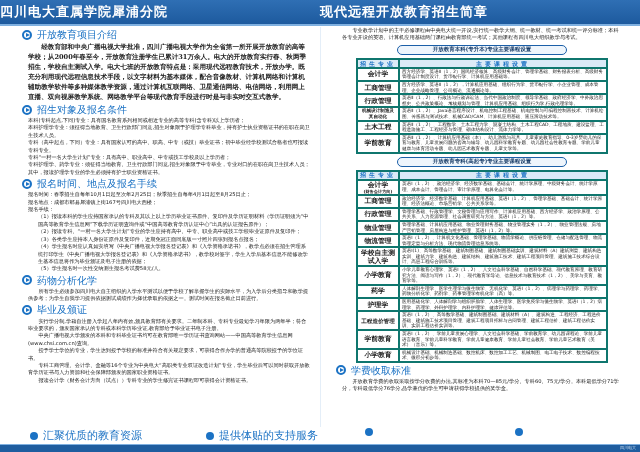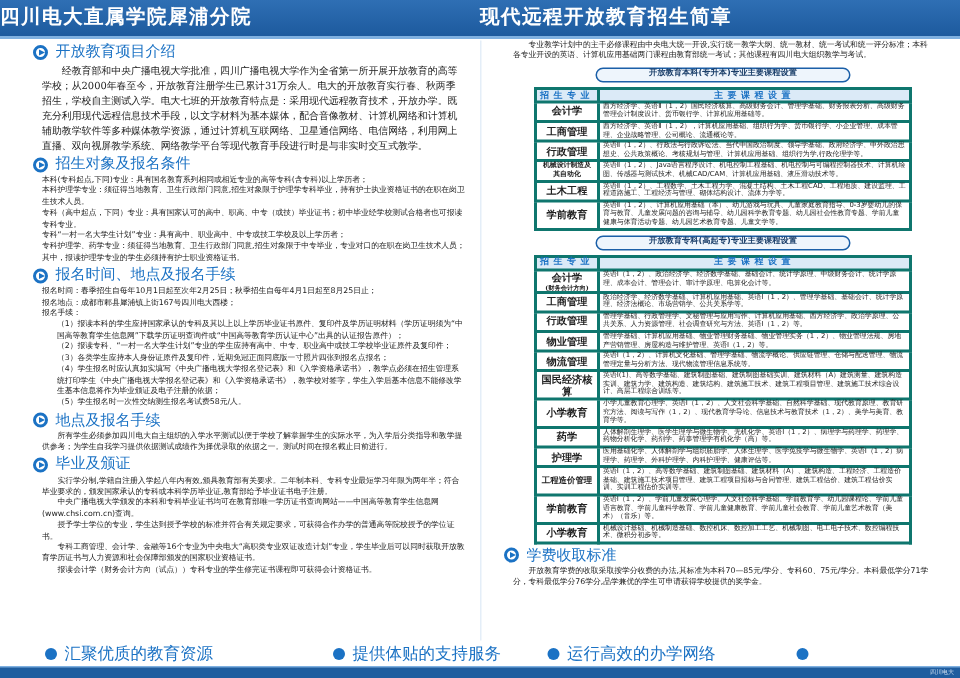--- a/index.html
+++ b/index.html
@@ -7,30 +7,30 @@
 .banner{position:absolute;top:0;height:24px;background:linear-gradient(#2f6fb4,#1d5a9e);color:#fff;font-size:13px;font-weight:bold;text-align:left;line-height:24px;letter-spacing:1px}
 .banner.left{left:0;width:320px}
 .banner.right{left:320px;width:320px}
 .banner-line{position:absolute;top:24px;left:0;width:640px;height:2px;background:#7fb0e0}
 .col{position:absolute;top:27px;font-size:5.2px;line-height:7.4px}
 .col.left{left:28px;width:282px}
 .col.right{left:342px;width:280px}
 .sec-head{display:flex;align-items:center;color:#1b72c4;font-weight:normal;font-size:10px;height:15px;margin-left:-6px}
 .sec-icon{width:10px;height:10px;border-radius:50%;border:2px solid #1b72c4;margin-right:5px;position:relative}
 .sec-icon:after{content:"";position:absolute;left:2px;top:1px;border-left:4px solid #1b72c4;border-top:2.5px solid transparent;border-bottom:2.5px solid transparent}
-.intro{font-family:"DejaVu Serif",serif;font-size:6.6px;line-height:10px;text-indent:2em;font-weight:normal;color:#222}
+.intro{font-family:"DejaVu Serif",serif;font-size:6.6px;line-height:10px;text-indent:2em;font-weight:bold;color:#222}
 p.t{text-indent:2em}
 p.i{padding-left:10px}
 .pill{margin:3px auto;width:170px;height:10px;border:1.5px solid #1b5fa8;border-radius:6px;text-align:center;font-size:5.5px;line-height:7.5px;font-weight:bold;color:#1b3f6a;background:#eef5fc}
 table{border-collapse:collapse;width:252px;margin:0 auto}
 td,th{border:2px solid #0f766e;font-size:4.6px;line-height:5.6px;padding:0 2px;vertical-align:middle}
 th{background:#dbeaf7;color:#1b72c4;font-size:6px;letter-spacing:3px;height:9px}
 td.name{width:42px;text-align:center;font-family:"DejaVu Serif",serif;font-weight:bold;font-size:6.8px;line-height:8px;color:#222}
 td.name small{display:block;font-size:4.2px;line-height:5px}
-.bullets{position:absolute;top:428px;display:flex;gap:16px;font-size:11px;color:#1b72c4}
+.bullets{position:absolute;top:428px;display:flex;gap:0;font-size:11px;color:#1b72c4}
 .bullets .b{display:flex;align-items:center;width:150px}
 .dot{width:8px;height:8px;border-radius:50%;background:#1b72c4;margin-right:5px}
 .footer{position:absolute;left:0;top:444px;width:640px;height:8px;background:#1f5d9f;border-top:1px solid #7fb0e0}
 .logo{position:absolute;right:4px;top:445px;font-size:4px;color:#cde;}
 .divider{position:absolute;left:320px;top:27px;width:1px;height:400px;background:#e4eef8}
 </style>
 </head>
 <body>
 
 <div class="banner left">四川电大直属学院犀浦分院</div>
@@ -63,21 +63,21 @@
   <p>报名地点：成都市郫县犀浦镇上街167号四川电大西楼；</p>
   <p>报名手续：</p>
   <p class="i">（1）报读本科的学生应持国家承认的专科及其以上以上学历毕业证书原件、复印件及学历证明材料（学历证明须为“中国高等教育学生信息网”下载学历证明查询件或“中国高等教育学历认证中心”出具的认证报告原件）；</p>
   <p class="i">（2）报读专科、“一村一名大学生计划”专业的学生应持有高中、中专、职业高中或技工学校毕业证原件及复印件；</p>
   <p class="i">（3）各类学生应持本人身份证原件及复印件，近期免冠正面同底版一寸照片四张到报名点报名；</p>
   <p class="i">（4）学生报名时应认真如实填写《中央广播电视大学报名登记表》和《入学资格承诺书》，教学点必须在招生管理系统打印学生《中央广播电视大学报名登记表》和《入学资格承诺书》，教学校对签字，学生入学后基本信息不能修改学生基本信息将作为毕业颁证及电子注册的依据；</p>
   <p class="i">（5）学生报名时一次性交纳测生报名考试费58元/人。</p>
 
   <div class="sec-head">
       <span class="sec-icon"></span>
-      <span>地点及报名手续</span>
+      <span>药物分析化学</span>
     </div>
   <p class="t">所有学生必须参加四川电大自主组织的入学水平测试以便于学校了解掌握学生的实际水平，为入学后分类指导和教学提供参考；为学生自我学习提供依据测试成绩作为择优录取的依据之一。测试时间在报名截止日前进行。</p>
 
   <div class="sec-head">
       <span class="sec-icon"></span>
       <span>毕业及颁证</span>
     </div>
   <p class="t">实行学分制,学籍自注册入学起八年内有效,颁具教育部有关要求。二年制本科、专科专业最短学习年限为两年半；符合毕业要求的，颁发国家承认的专科或本科学历毕业证,教育部给予毕业证书电子注册。</p>
   <p class="t">中央广播电视大学颁发的本科和专科毕业证书均可在教育部唯一学历证书查询网站——中国高等教育学生信息网(www.chsi.com.cn)查询。</p>
   <p class="t">授予学士学位的专业，学生达到授予学校的标准并符合有关规定要求，可获得合作办学的普通高等院校授予的学位证书。</p>
@@ -143,21 +143,21 @@
         </tr>
     <tr>
           <td class="name">物业管理</td>
           <td>管理学基础、计算机应用基础、物业管理财务基础、物业管理实务（1，2）、物业管理法规、房地产营销管理、房屋构造与维护管理、英语Ⅰ（1，2）等。</td>
         </tr>
     <tr>
           <td class="name">物流管理</td>
           <td>英语Ⅰ（1，2）、计算机文化基础、管理学基础、物流学概论、供应链管理、仓储与配送管理、物流管理定量与分析方法、现代物流管理信息系统等。</td>
         </tr>
     <tr>
-          <td class="name">国民经济核算</td>
+          <td class="name">学校自主测试入学</td>
           <td>英语Ⅰ(1)、高等数学基础、建筑制图基础、建筑制图基础实训、建筑材料（A）建筑测量、建筑构造实训、建筑力学、建筑构造、建筑结构、建筑施工技术、建筑工程项目管理、建筑施工技术综合设计、高层工程综合训练等。</td>
         </tr>
     <tr>
           <td class="name">小学教育</td>
           <td>小学儿童教育心理学、英语Ⅰ（1，2）、人文社会科学基础、自然科学基础、现代教育原理、教育研究方法、阅读与写作（1，2）、现代教育学导论、信息技术与教育技术（1，2）、美学与美育、教育学等。</td>
         </tr>
     <tr>
           <td class="name">药学</td>
           <td>人体解剖生理学、医学生理学与微生物学、无机化学、英语Ⅰ（1，2）、病理学与药理学、药理学、药物分析化学、药剂学、药事管理学有机化学（高）等。</td>
         </tr>
@@ -193,21 +193,20 @@
       <span>汇聚优质的教育资源</span>
     </div>
   <div class="b" style="margin-left:26px">
       <span class="dot"></span>
       <span>提供体贴的支持服务</span>
     </div>
 </div>
 <div class="bullets" style="left:365px">
   <div class="b">
       <span class="dot"></span>
-      <span>运行高效的办学网络</span>
     </div>
   <div class="b" style="margin-left:0px">
       <span class="dot"></span>
     </div>
 </div>
 
 <div class="footer"></div>
 <div class="logo">四川电大</div>
 
 </body></html>

